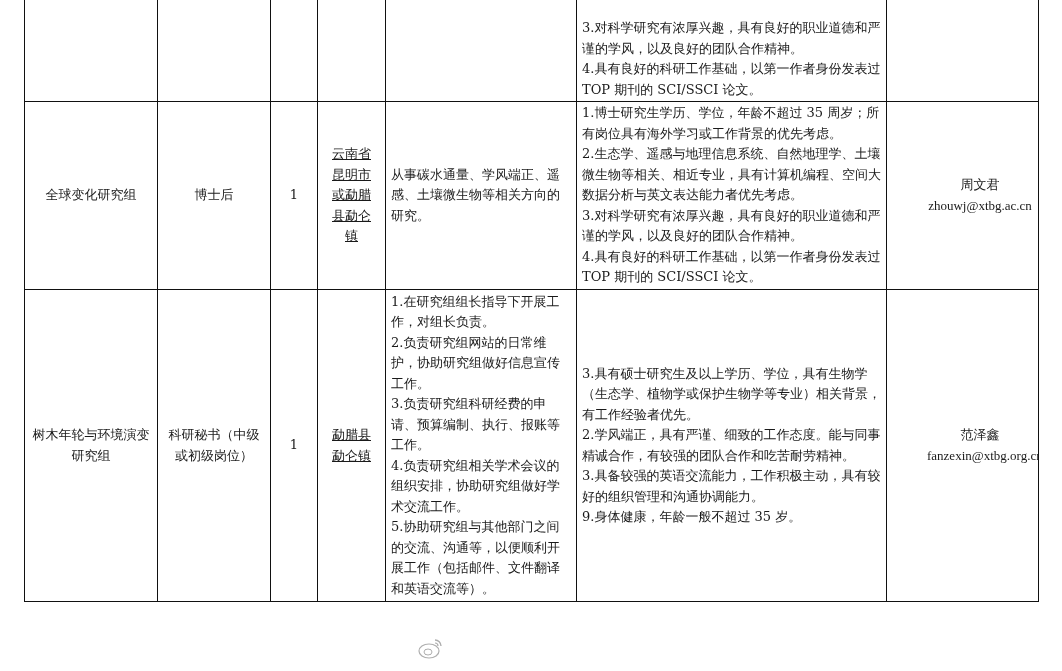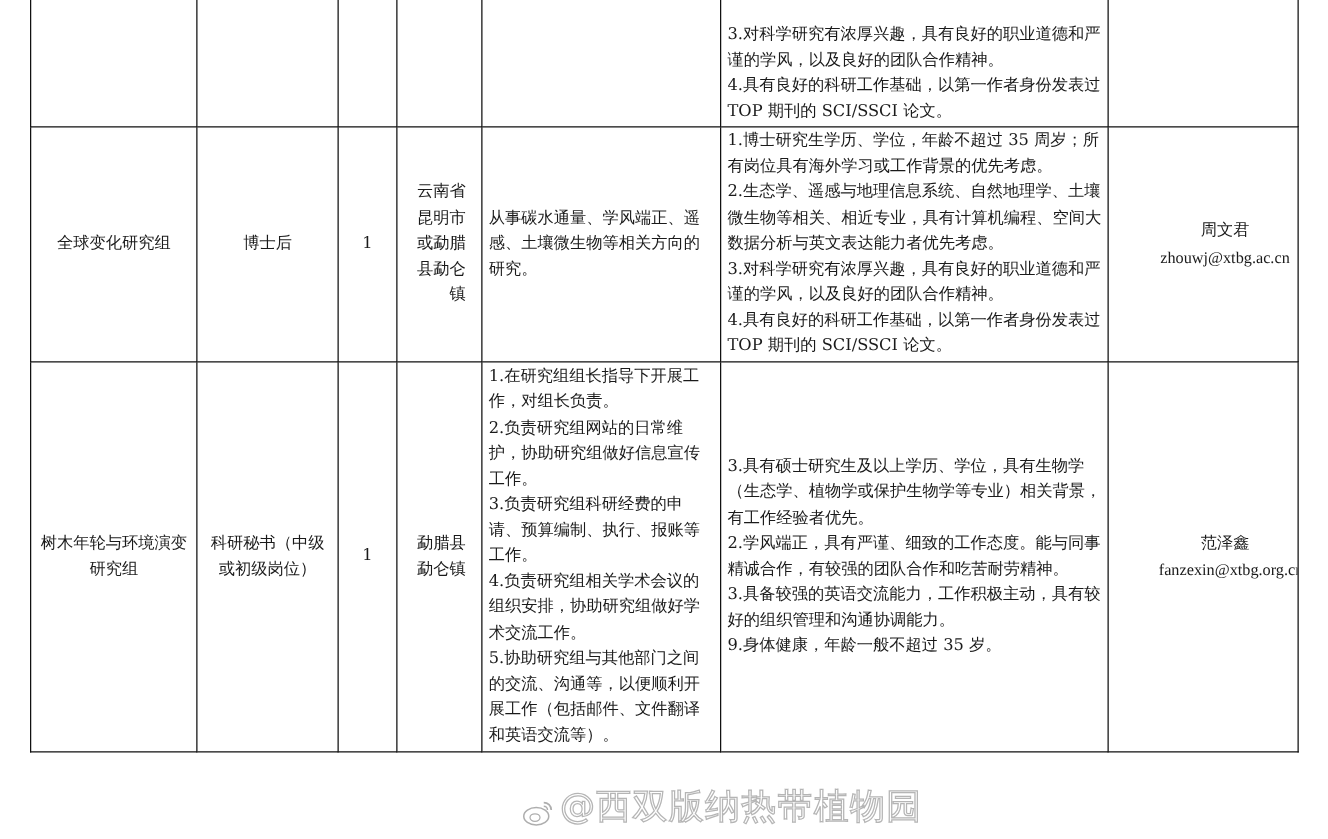--- a/index.html
+++ b/index.html
@@ -7,21 +7,21 @@
          font-family: "DejaVu Serif", "Liberation Serif", serif; color: #1a1a1a; }
   table.jobs { position: absolute; left: 24px; top: -183px; border-collapse: collapse;
                table-layout: fixed; width: 1014px; }
   table.jobs td { border: 1.6px solid #111; vertical-align: middle; font-size: 13px;
                   line-height: 20.5px; padding: 0 5px; overflow: hidden; }
   td.c { text-align: center; }
   td.l { text-align: left; }
   .para { display: block; }
   .contact-name, .contact-email { display: block; text-align: center; margin-left: 35px; }
   .contact-email { font-family: "Liberation Serif", serif; font-size: 13px; white-space: nowrap; }
-  .loc { display: inline-block; width: 42px; text-align: right; word-break: break-all; }
+  .loc { display: inline-block; width: 42px; text-align: center; word-break: break-all; text-decoration: underline; }
   .watermark { position: absolute; left: 418px; top: 626px; font-family: "DejaVu Sans", sans-serif;
                font-size: 28px; color: rgba(255,255,255,0.75); letter-spacing: 1px;
                -webkit-text-stroke: 1px rgba(120,120,120,0.55); white-space: nowrap; pointer-events: none; }
   .wm-icon { display: inline-block; width: 26px; height: 22px; vertical-align: middle;
              margin-right: 4px; }
 </style>
 </head>
 <body>
 
 <table class="jobs">
@@ -101,14 +101,14 @@
   </table>
 
 <div class="watermark">
   <span class="wm-icon">
     <svg width="26" height="22" viewBox="0 0 26 22">
       <ellipse cx="11" cy="14" rx="10" ry="7" fill="rgba(255,255,255,0.8)" stroke="rgba(120,120,120,0.6)" stroke-width="1.2"></ellipse>
       <ellipse cx="10" cy="15" rx="4" ry="3" fill="none" stroke="rgba(120,120,120,0.6)" stroke-width="1"></ellipse>
       <path d="M17 3 a6 6 0 0 1 6 6" fill="none" stroke="rgba(120,120,120,0.6)" stroke-width="1.4"></path>
       <path d="M17 6 a3 3 0 0 1 3 3" fill="none" stroke="rgba(120,120,120,0.6)" stroke-width="1.2"></path>
     </svg>
-  </span><span>@西双版纳热带植物园</span>
+  </span>
 </div>
 
 </body></html>

